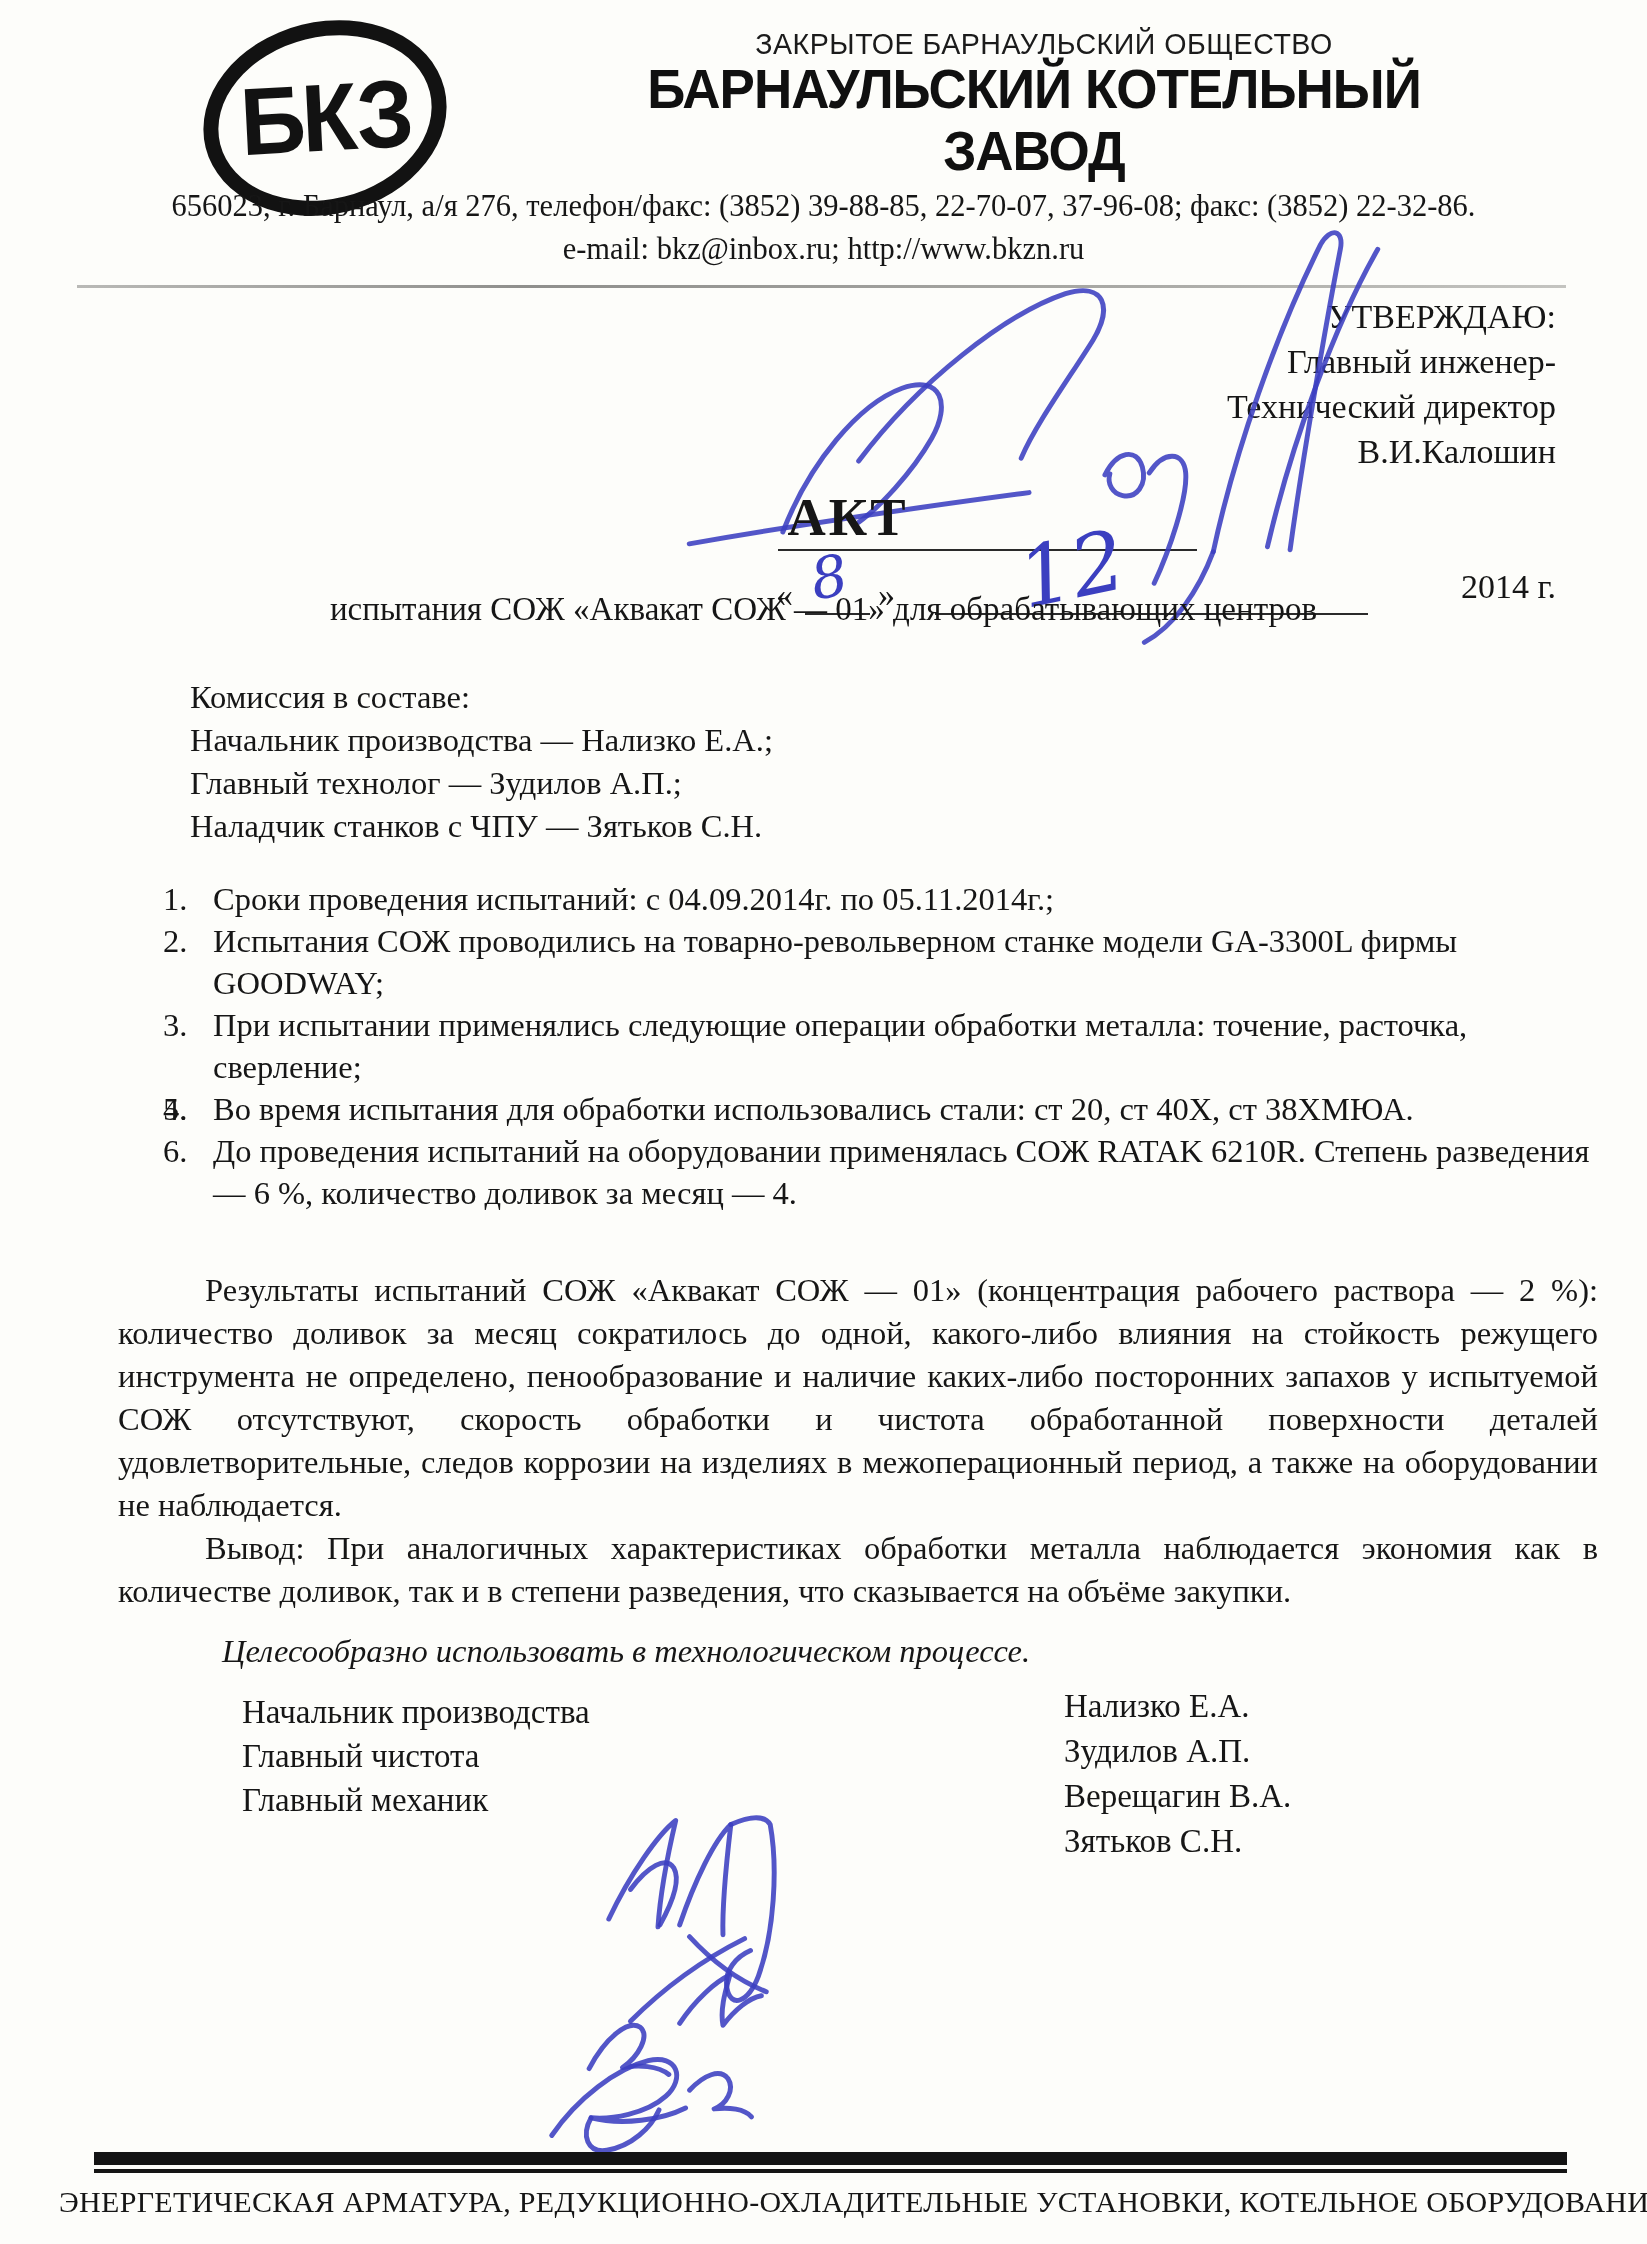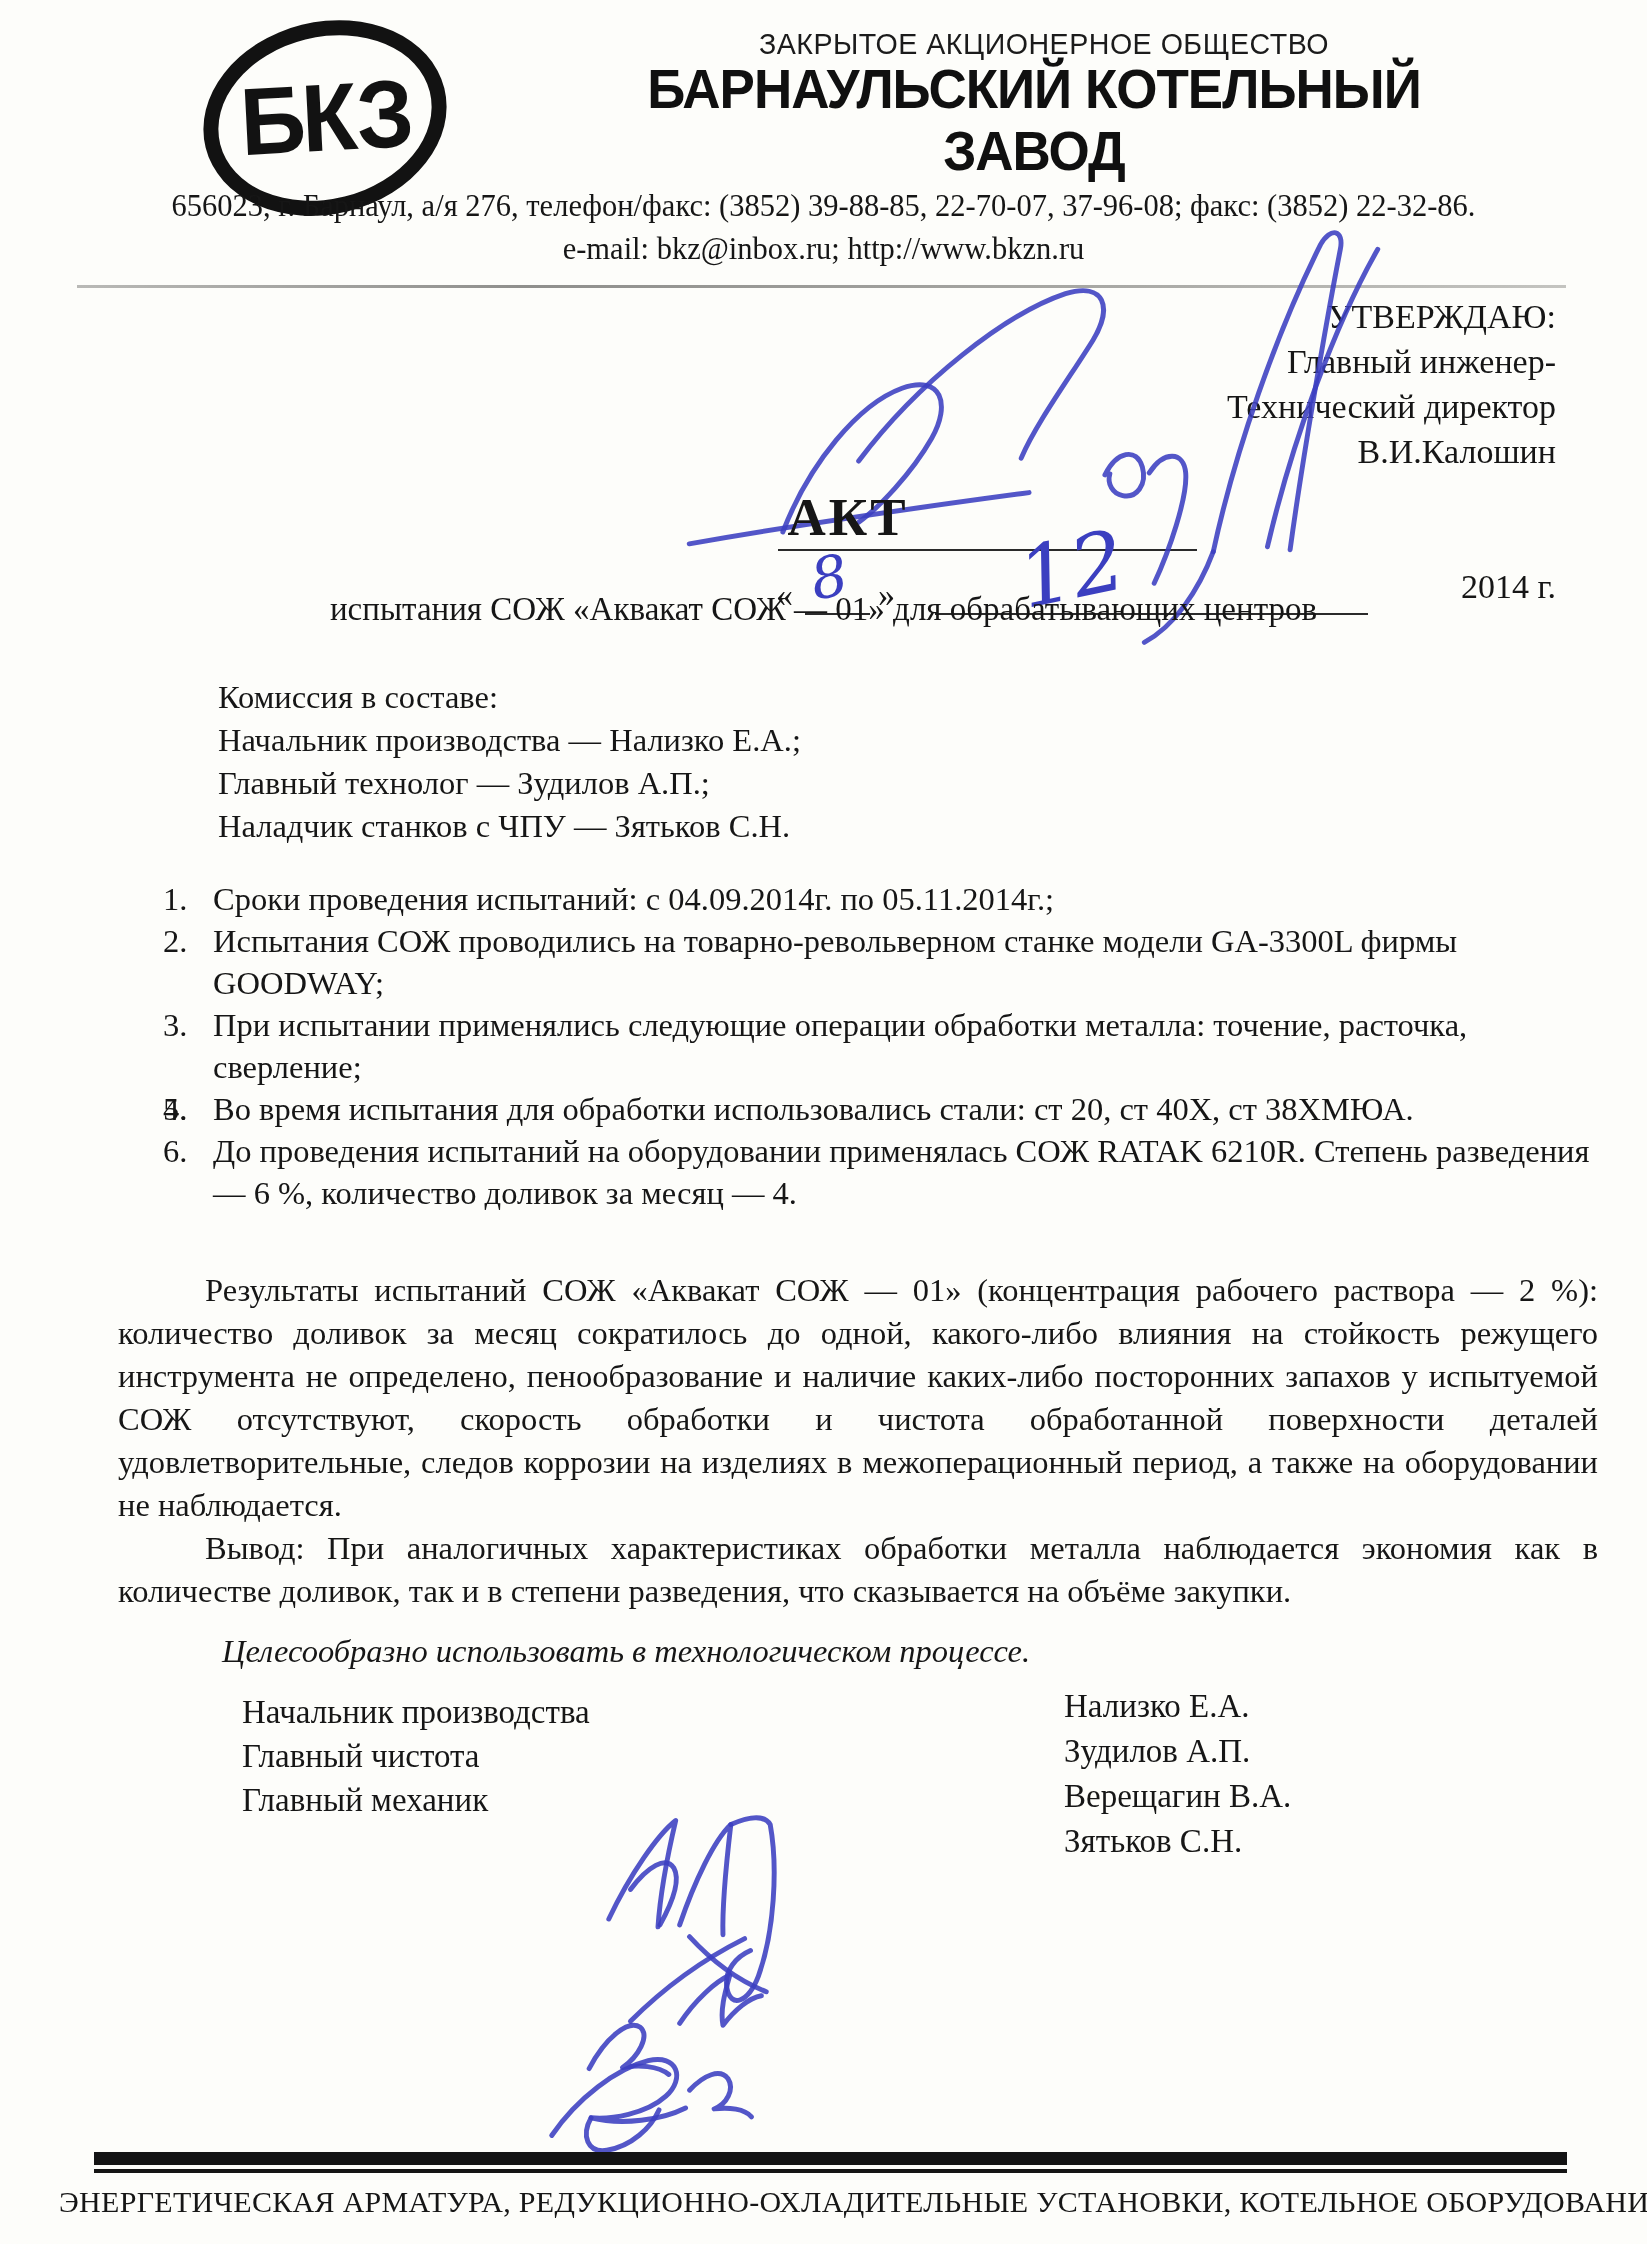--- a/index.html
+++ b/index.html
@@ -64,21 +64,21 @@
   
   .doc-title{
     position:absolute;left:0;top:487px;width:100%;text-align:center;
     font-weight:bold;font-size:53px;letter-spacing:3px;transform:translateX(24.6px);
   }
   .doc-subtitle{
     position:absolute;left:0;top:591px;width:100%;text-align:center;font-size:33px;
   }
   
   .body{position:absolute;left:118px;top:676px;width:1480px;font-size:32.5px;}
-  .commission{margin-left:100px;line-height:43px;margin-bottom:29.6px;}
+  .commission{margin-left:72px;line-height:43px;margin-bottom:29.6px;}
   .items{margin:0 0 55px 0;}
   .item{position:relative;padding-left:95px;line-height:42px;}
   .item .num{position:absolute;left:45px;top:0;}
   .para{text-align:justify;text-indent:87px;line-height:43px;margin:0;}
   .para-last{text-indent:87px;line-height:43px;margin:17px;font-style:italic;}
   
   .sig-section{position:relative;height:197px;}
   .sig-roles{position:absolute;left:124px;top:0;line-height:44px;font-size:33px;}
   .sig-names{position:absolute;left:946px;top:-5.9px;line-height:45px;font-size:33px;}
   
@@ -96,21 +96,21 @@
 </style>
 </head>
 <body>
 
 <div class="page">
 
   <div class="logo">
     <div class="logo-oval"></div>
     <div class="logo-letters">БКЗ</div>
   </div>
-  <div class="org-type">ЗАКРЫТОЕ АКЦИОНЕРНОЕ ОБЩЕСТВО</div>
+  <div class="org-type">ЗАКРЫТОЕ БАРНАУЛЬСКИЙ ОБЩЕСТВО</div>
   <div class="org-name">
     <div>БАРНАУЛЬСКИЙ КОТЕЛЬНЫЙ</div>
     <div>ЗАВОД</div>
   </div>
   <div class="address-line">656023, г. Барнаул, а/я 276, телефон/факс: (3852) 39-88-85, 22-70-07, 37-96-08; факс: (3852) 22-32-86.</div>
   <div class="email-line">e-mail: bkz@inbox.ru; http://www.bkzn.ru</div>
   <div class="header-rule"></div>
 
   <div class="approval">
     <div>УТВЕРЖДАЮ:</div>

